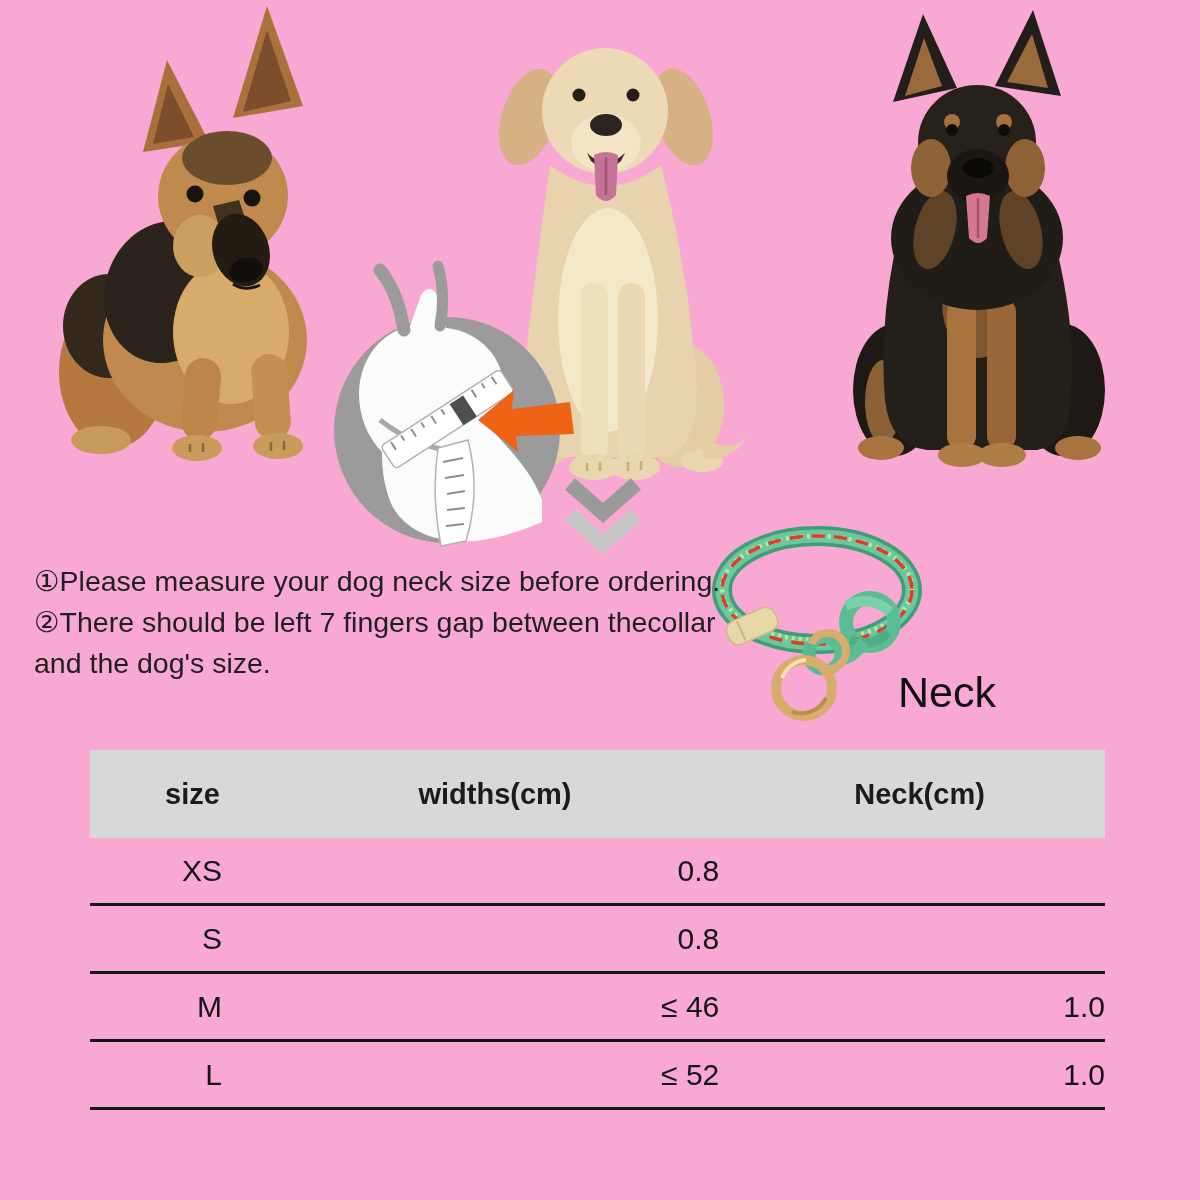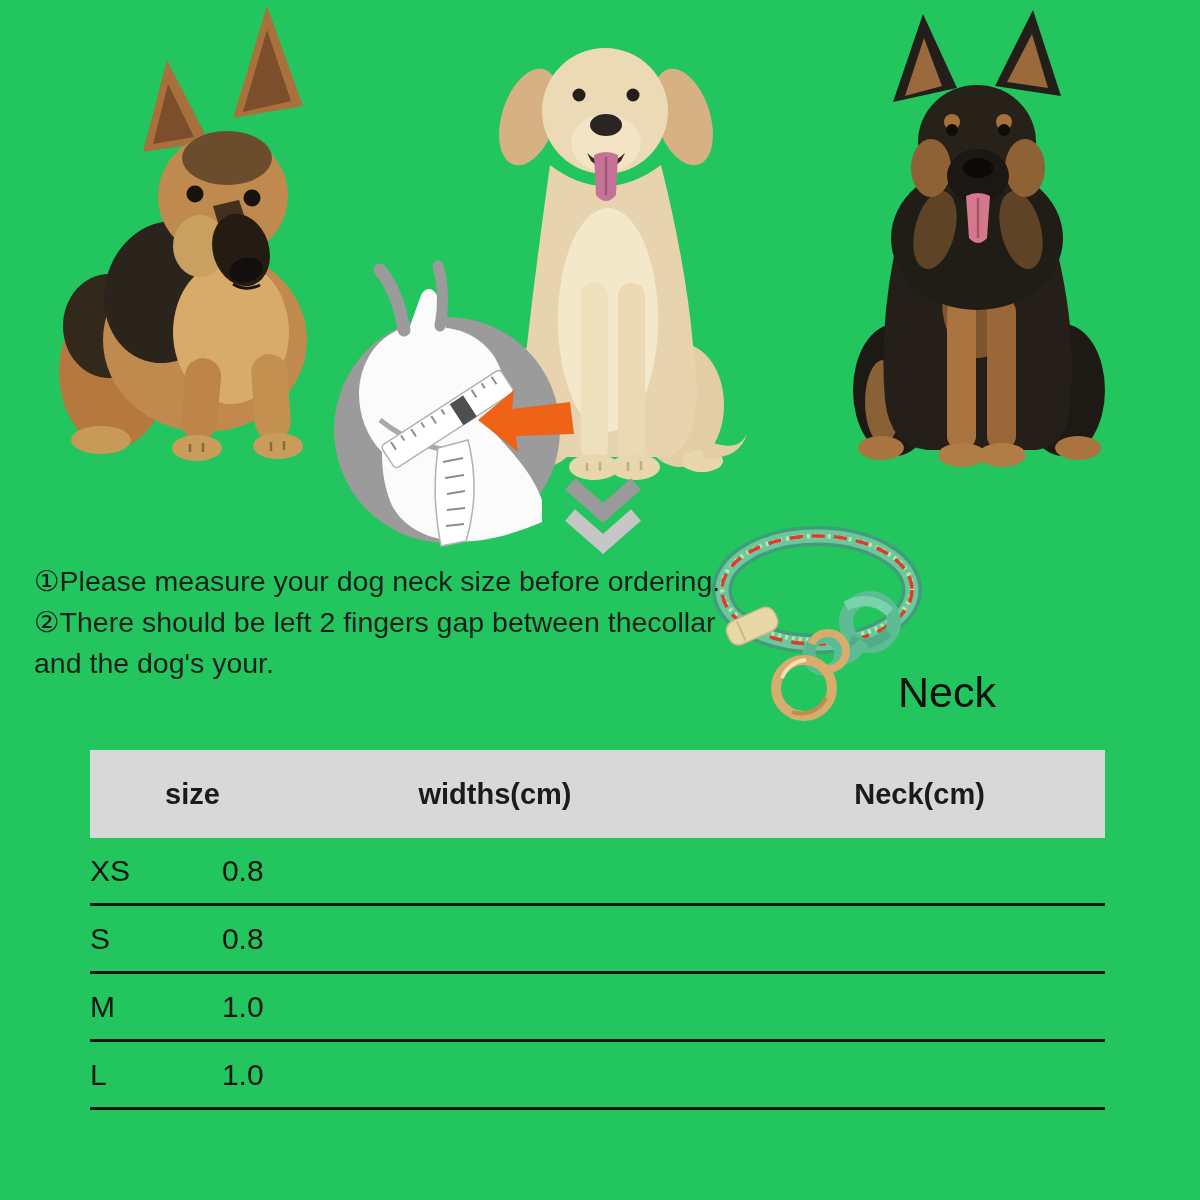--- a/index.html
+++ b/index.html
@@ -1,17 +1,17 @@
 <!DOCTYPE html>
 <html><head>
 <meta charset="utf-8">
 <style>
   html,body{margin:0;padding:0;background:#ffffff;}
   #stage{
-    position:relative;width:1200px;height:1200px;background:#22c55e;overflow:hidden;
+    position:relative;width:1200px;height:1200px;background:#f9a8d4;overflow:hidden;
     font-family:"Liberation Sans","DejaVu Sans",sans-serif;color:#1d1d1d;
   }
   .abs{position:absolute;}
   
   #hero-art{left:0;top:0;width:1200px;height:745px;}
   
   #measure-notes{
     left:34px;top:561px;width:690px;
     font-size:28.5px;line-height:41px;color:#1f1f1f;letter-spacing:0px;
   }
@@ -25,21 +25,21 @@
     height:88px;background:#d8d8d8;display:grid;
     grid-template-columns:13% 49% 38%;align-items:center;padding-left:39px;
   }
   .t-head .cell{
     text-align:center;font-size:29px;font-weight:600;color:#1b1b1b;
   }
   .t-row{
     height:65px;display:grid;grid-template-columns:13% 49% 38%;
     align-items:center;border-bottom:3px solid #161616;
   }
-  .t-row .cell{text-align:left;font-size:30px;color:#151515;}
+  .t-row .cell{text-align:right;font-size:30px;color:#151515;}
 </style>
 </head>
 <body>
 
 <div id="stage">
 
   <svg id="hero-art" class="abs" viewBox="0 0 1200 745">
 
     <g transform="translate(55,0)">
       <ellipse cx="58" cy="372" rx="54" ry="76" fill="#b5793f"></ellipse>
@@ -181,22 +181,22 @@
 
       <g transform="rotate(-24 751 626)">
         <rect x="726" y="614" width="52" height="25" rx="10" fill="#e9d8a7" stroke="#cdb987" stroke-width="1.5"></rect>
         <path d="M740,616 L740,637" stroke="#cdb987" stroke-width="2"></path>
       </g>
     </g>
   </svg>
 
   <div id="measure-notes" class="abs">
     <div>①Please measure your dog neck size before ordering.</div>
-    <div>②There should be left 2 fingers gap between thecollar</div>
-    <div>and the dog's your.</div>
+    <div>②There should be left 7 fingers gap between thecollar</div>
+    <div>and the dog's size.</div>
   </div>
 
   <div id="neck-label" class="abs">Neck</div>
 
   <div id="size-table" class="abs">
     <div class="t-head">
       <div class="cell">size</div>
       <div class="cell">widths(cm)</div>
       <div class="cell">Neck(cm)</div>
     </div>
@@ -204,21 +204,23 @@
     <div class="t-row">
       <div class="cell">XS</div>
       <div class="cell">0.8</div>
     </div>
     <div class="t-row">
       <div class="cell">S</div>
       <div class="cell">0.8</div>
     </div>
     <div class="t-row">
       <div class="cell">M</div>
+      <div class="cell">≤ 46</div>
       <div class="cell">1.0</div>
     </div>
     <div class="t-row">
       <div class="cell">L</div>
+      <div class="cell">≤ 52</div>
       <div class="cell">1.0</div>
     </div>
   </div>
 
 </div>
 
 </body></html>

